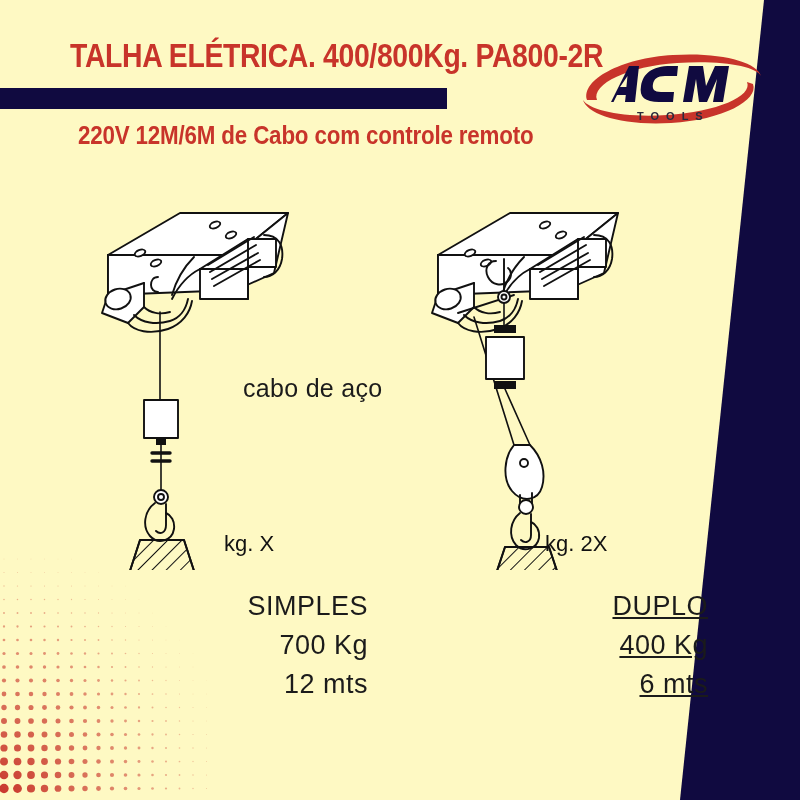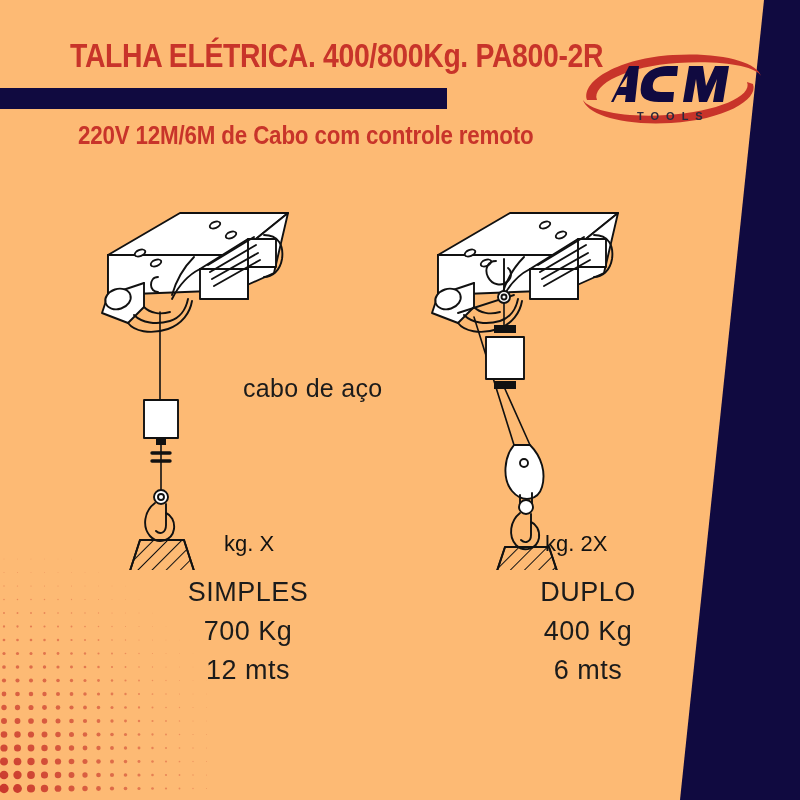--- a/index.html
+++ b/index.html
@@ -4,21 +4,21 @@
 <style>
   html, body {
     margin: 0;
     padding: 0;
     background: #ffffff;
   }
   #poster {
     position: relative;
     width: 800px;
     height: 800px;
-    background: #fdba74;
+    background: #fef9c3;
     overflow: hidden;
     font-family: "Liberation Sans", sans-serif;
   }
 
   
   .edge-stripe {
     position: absolute;
     top: 0;
     right: 0;
     width: 120px;
@@ -108,28 +108,28 @@
     font-weight: normal;
     color: #111111;
     white-space: nowrap;
   }
   .kg-label.left  { left: 224px; top: 531px; }
   .kg-label.right { left: 545px; top: 531px; }
 
   
   .spec {
     position: absolute;
-    top: 573px;
+    top: 587px;
     width: 240px;
-    text-align: center;
+    text-align: right;
     color: #1b1b1b;
     font-weight: 300;
   }
   .spec.left  { left: 128px; }
-  .spec.right { left: 468px; }
+  .spec.right { left: 468px; text-decoration: underline; }
   .spec .line {
     font-size: 27px;
     line-height: 39px;
     letter-spacing: 0.5px;
     white-space: nowrap;
   }
 </style>
 </head>
 <body>
 

